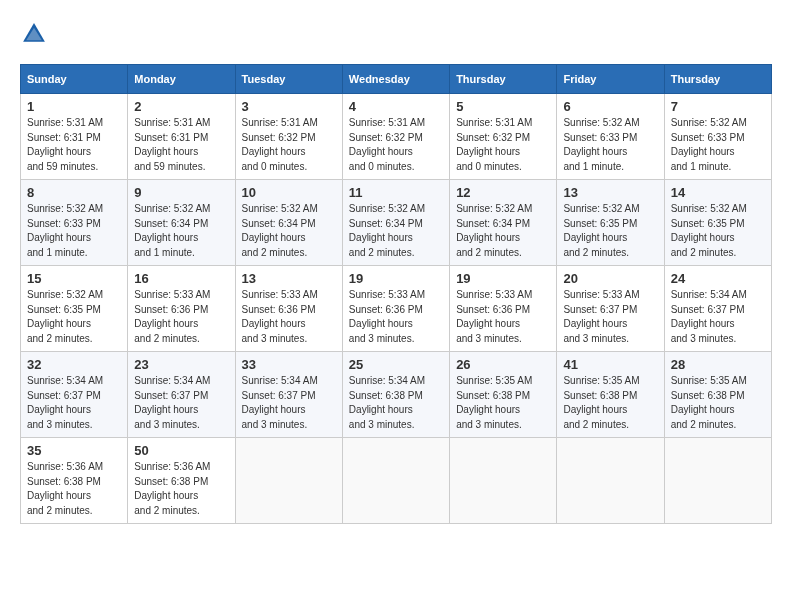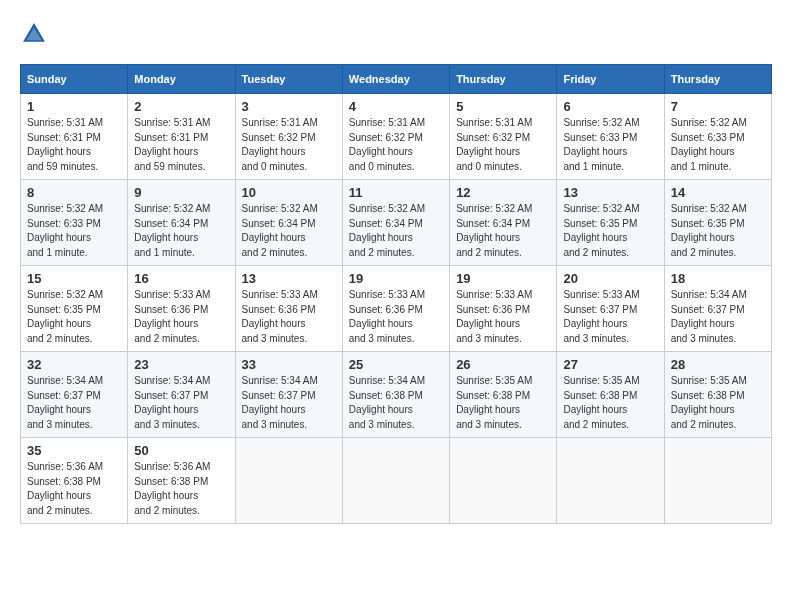--- a/index.html
+++ b/index.html
@@ -201,21 +201,21 @@
         </td>
         <td>
           <span class="day-number">19</span>
           <div class="day-detail">Sunrise: 5:33 AM<br>Sunset: 6:36 PM<br>Daylight hours<br>and 3 minutes.</div>
         </td>
         <td>
           <span class="day-number">20</span>
           <div class="day-detail">Sunrise: 5:33 AM<br>Sunset: 6:37 PM<br>Daylight hours<br>and 3 minutes.</div>
         </td>
         <td>
-          <span class="day-number">18</span>
+          <span class="day-number">24</span>
           <div class="day-detail">Sunrise: 5:34 AM<br>Sunset: 6:37 PM<br>Daylight hours<br>and 3 minutes.</div>
         </td>
       </tr>
       <tr>
         <td>
           <span class="day-number">32</span>
           <div class="day-detail">Sunrise: 5:34 AM<br>Sunset: 6:37 PM<br>Daylight hours<br>and 3 minutes.</div>
         </td>
         <td>
           <span class="day-number">23</span>
@@ -227,21 +227,21 @@
         </td>
         <td>
           <span class="day-number">25</span>
           <div class="day-detail">Sunrise: 5:34 AM<br>Sunset: 6:38 PM<br>Daylight hours<br>and 3 minutes.</div>
         </td>
         <td>
           <span class="day-number">26</span>
           <div class="day-detail">Sunrise: 5:35 AM<br>Sunset: 6:38 PM<br>Daylight hours<br>and 3 minutes.</div>
         </td>
         <td>
-          <span class="day-number">27</span>
+          <span class="day-number">41</span>
           <div class="day-detail">Sunrise: 5:35 AM<br>Sunset: 6:38 PM<br>Daylight hours<br>and 2 minutes.</div>
         </td>
         <td>
           <span class="day-number">28</span>
           <div class="day-detail">Sunrise: 5:35 AM<br>Sunset: 6:38 PM<br>Daylight hours<br>and 2 minutes.</div>
         </td>
       </tr>
       <tr>
         <td>
           <span class="day-number">35</span>

